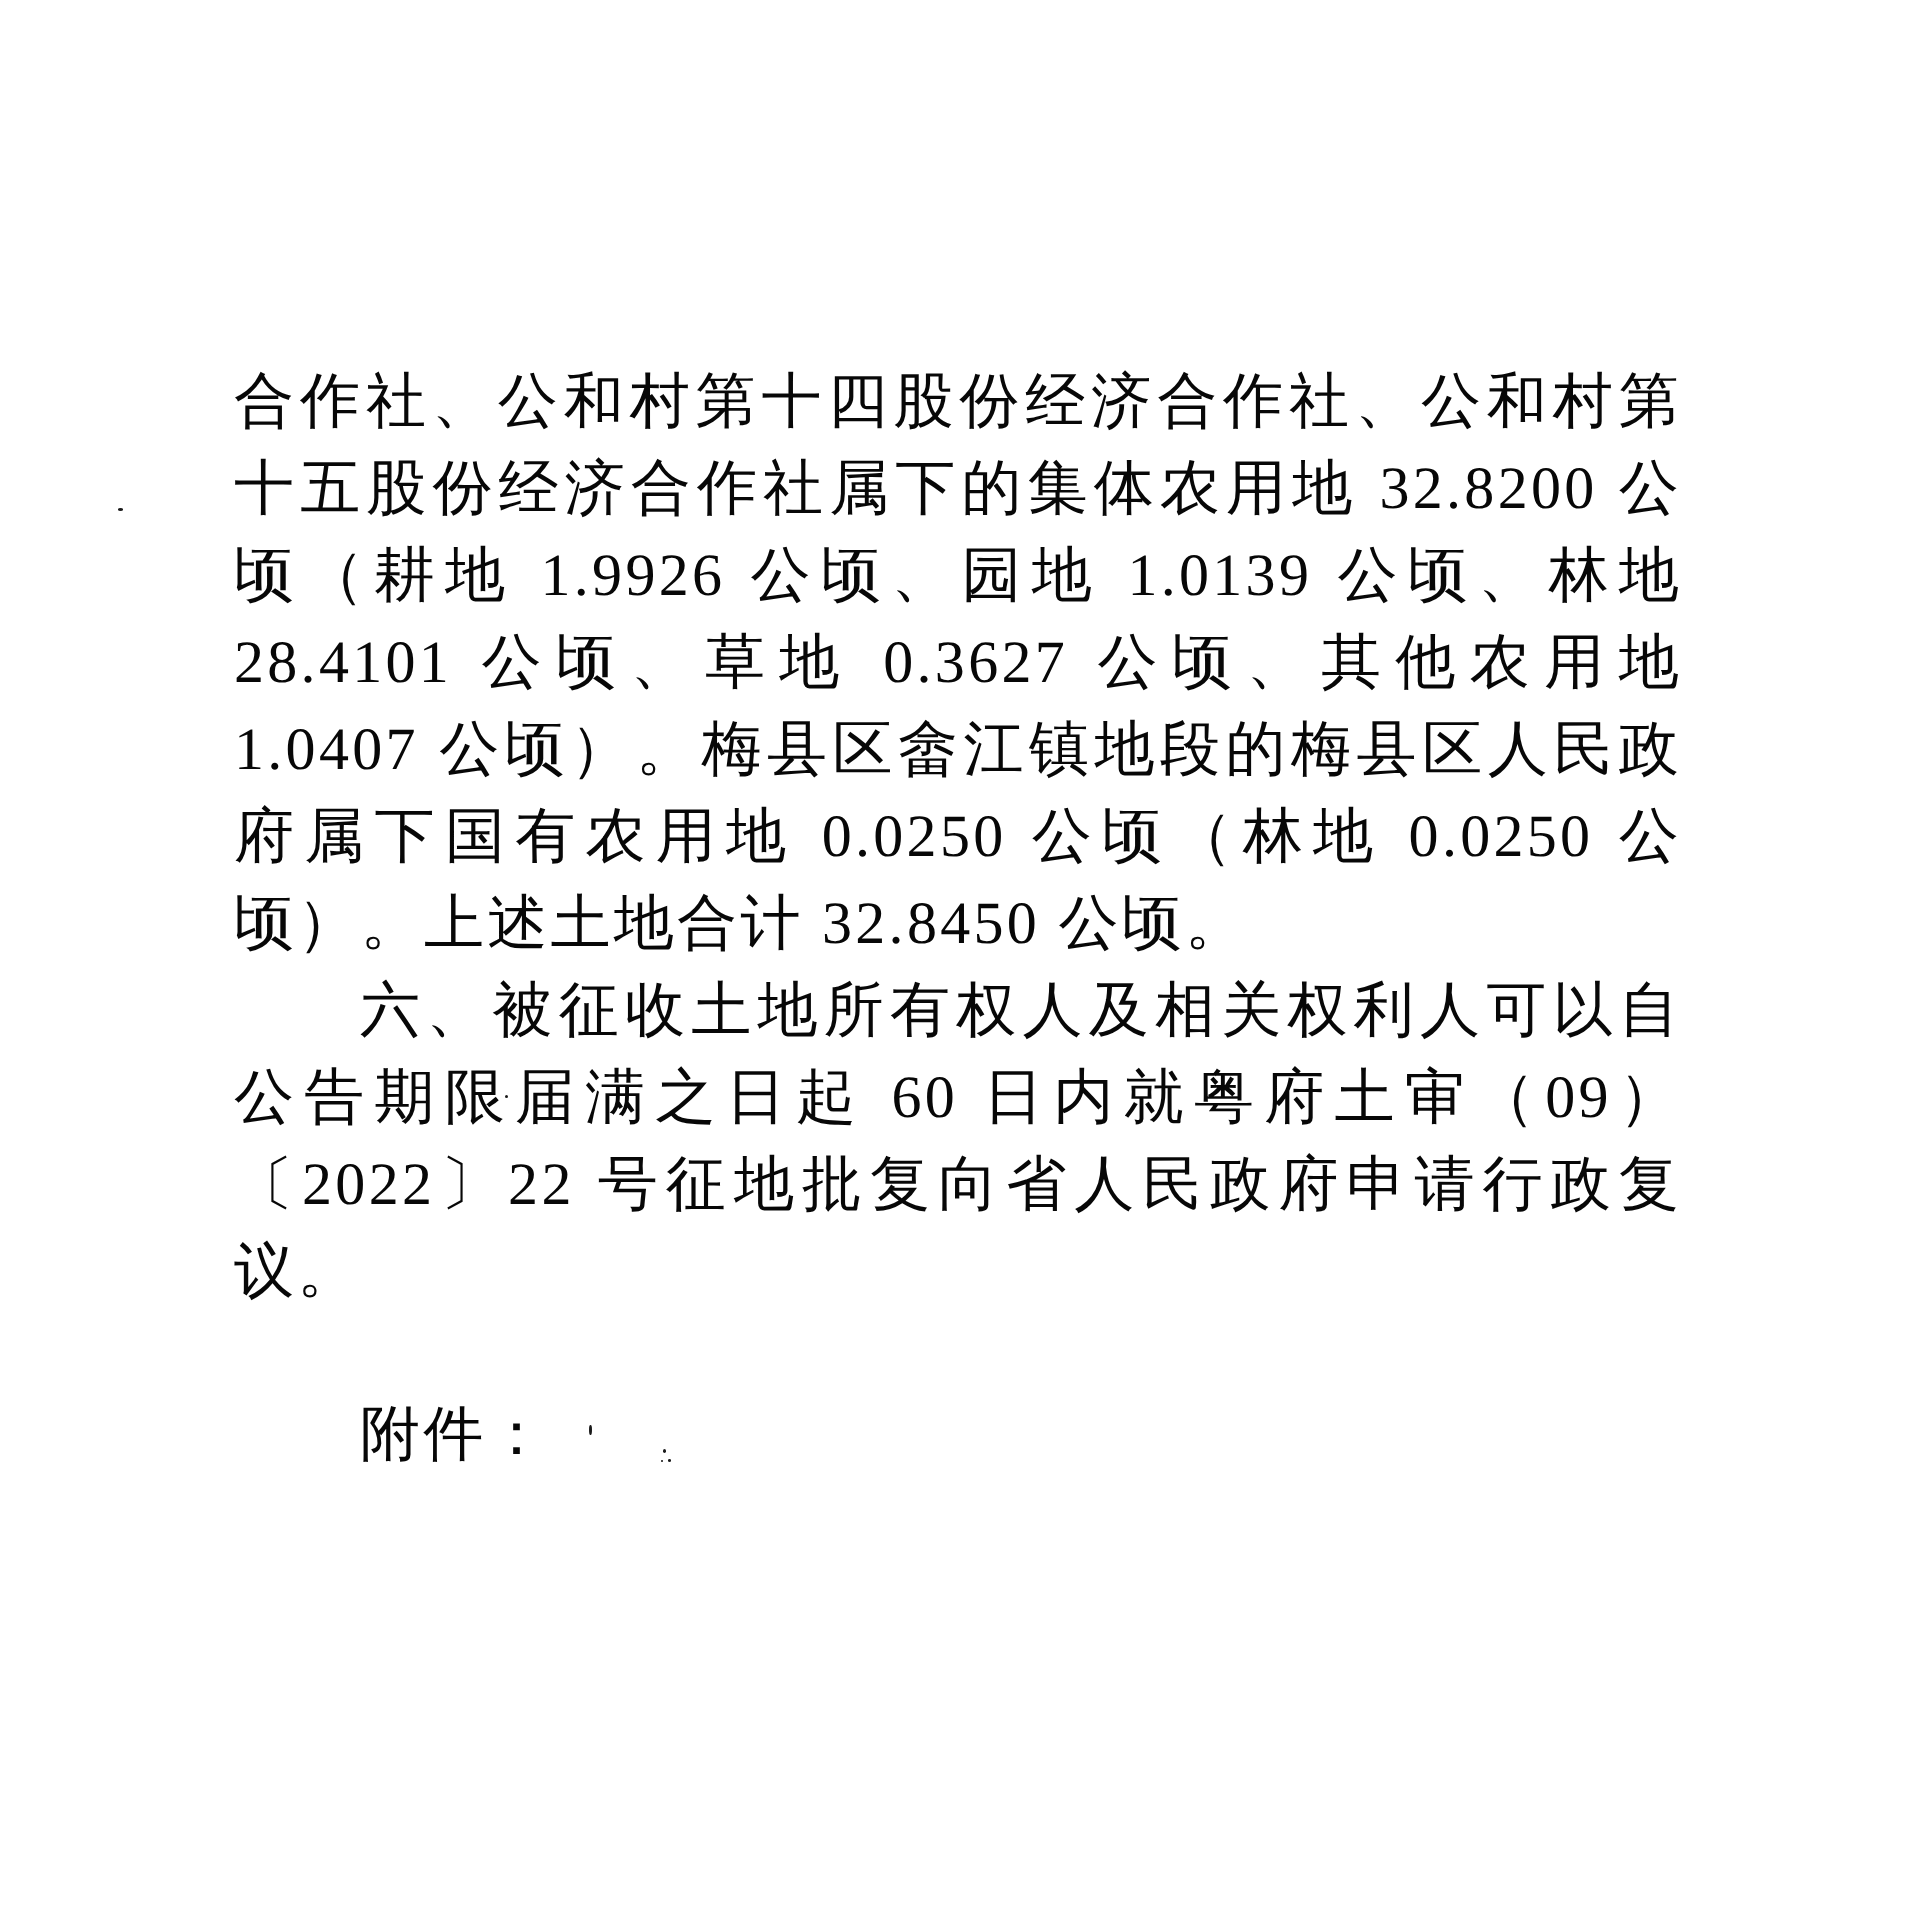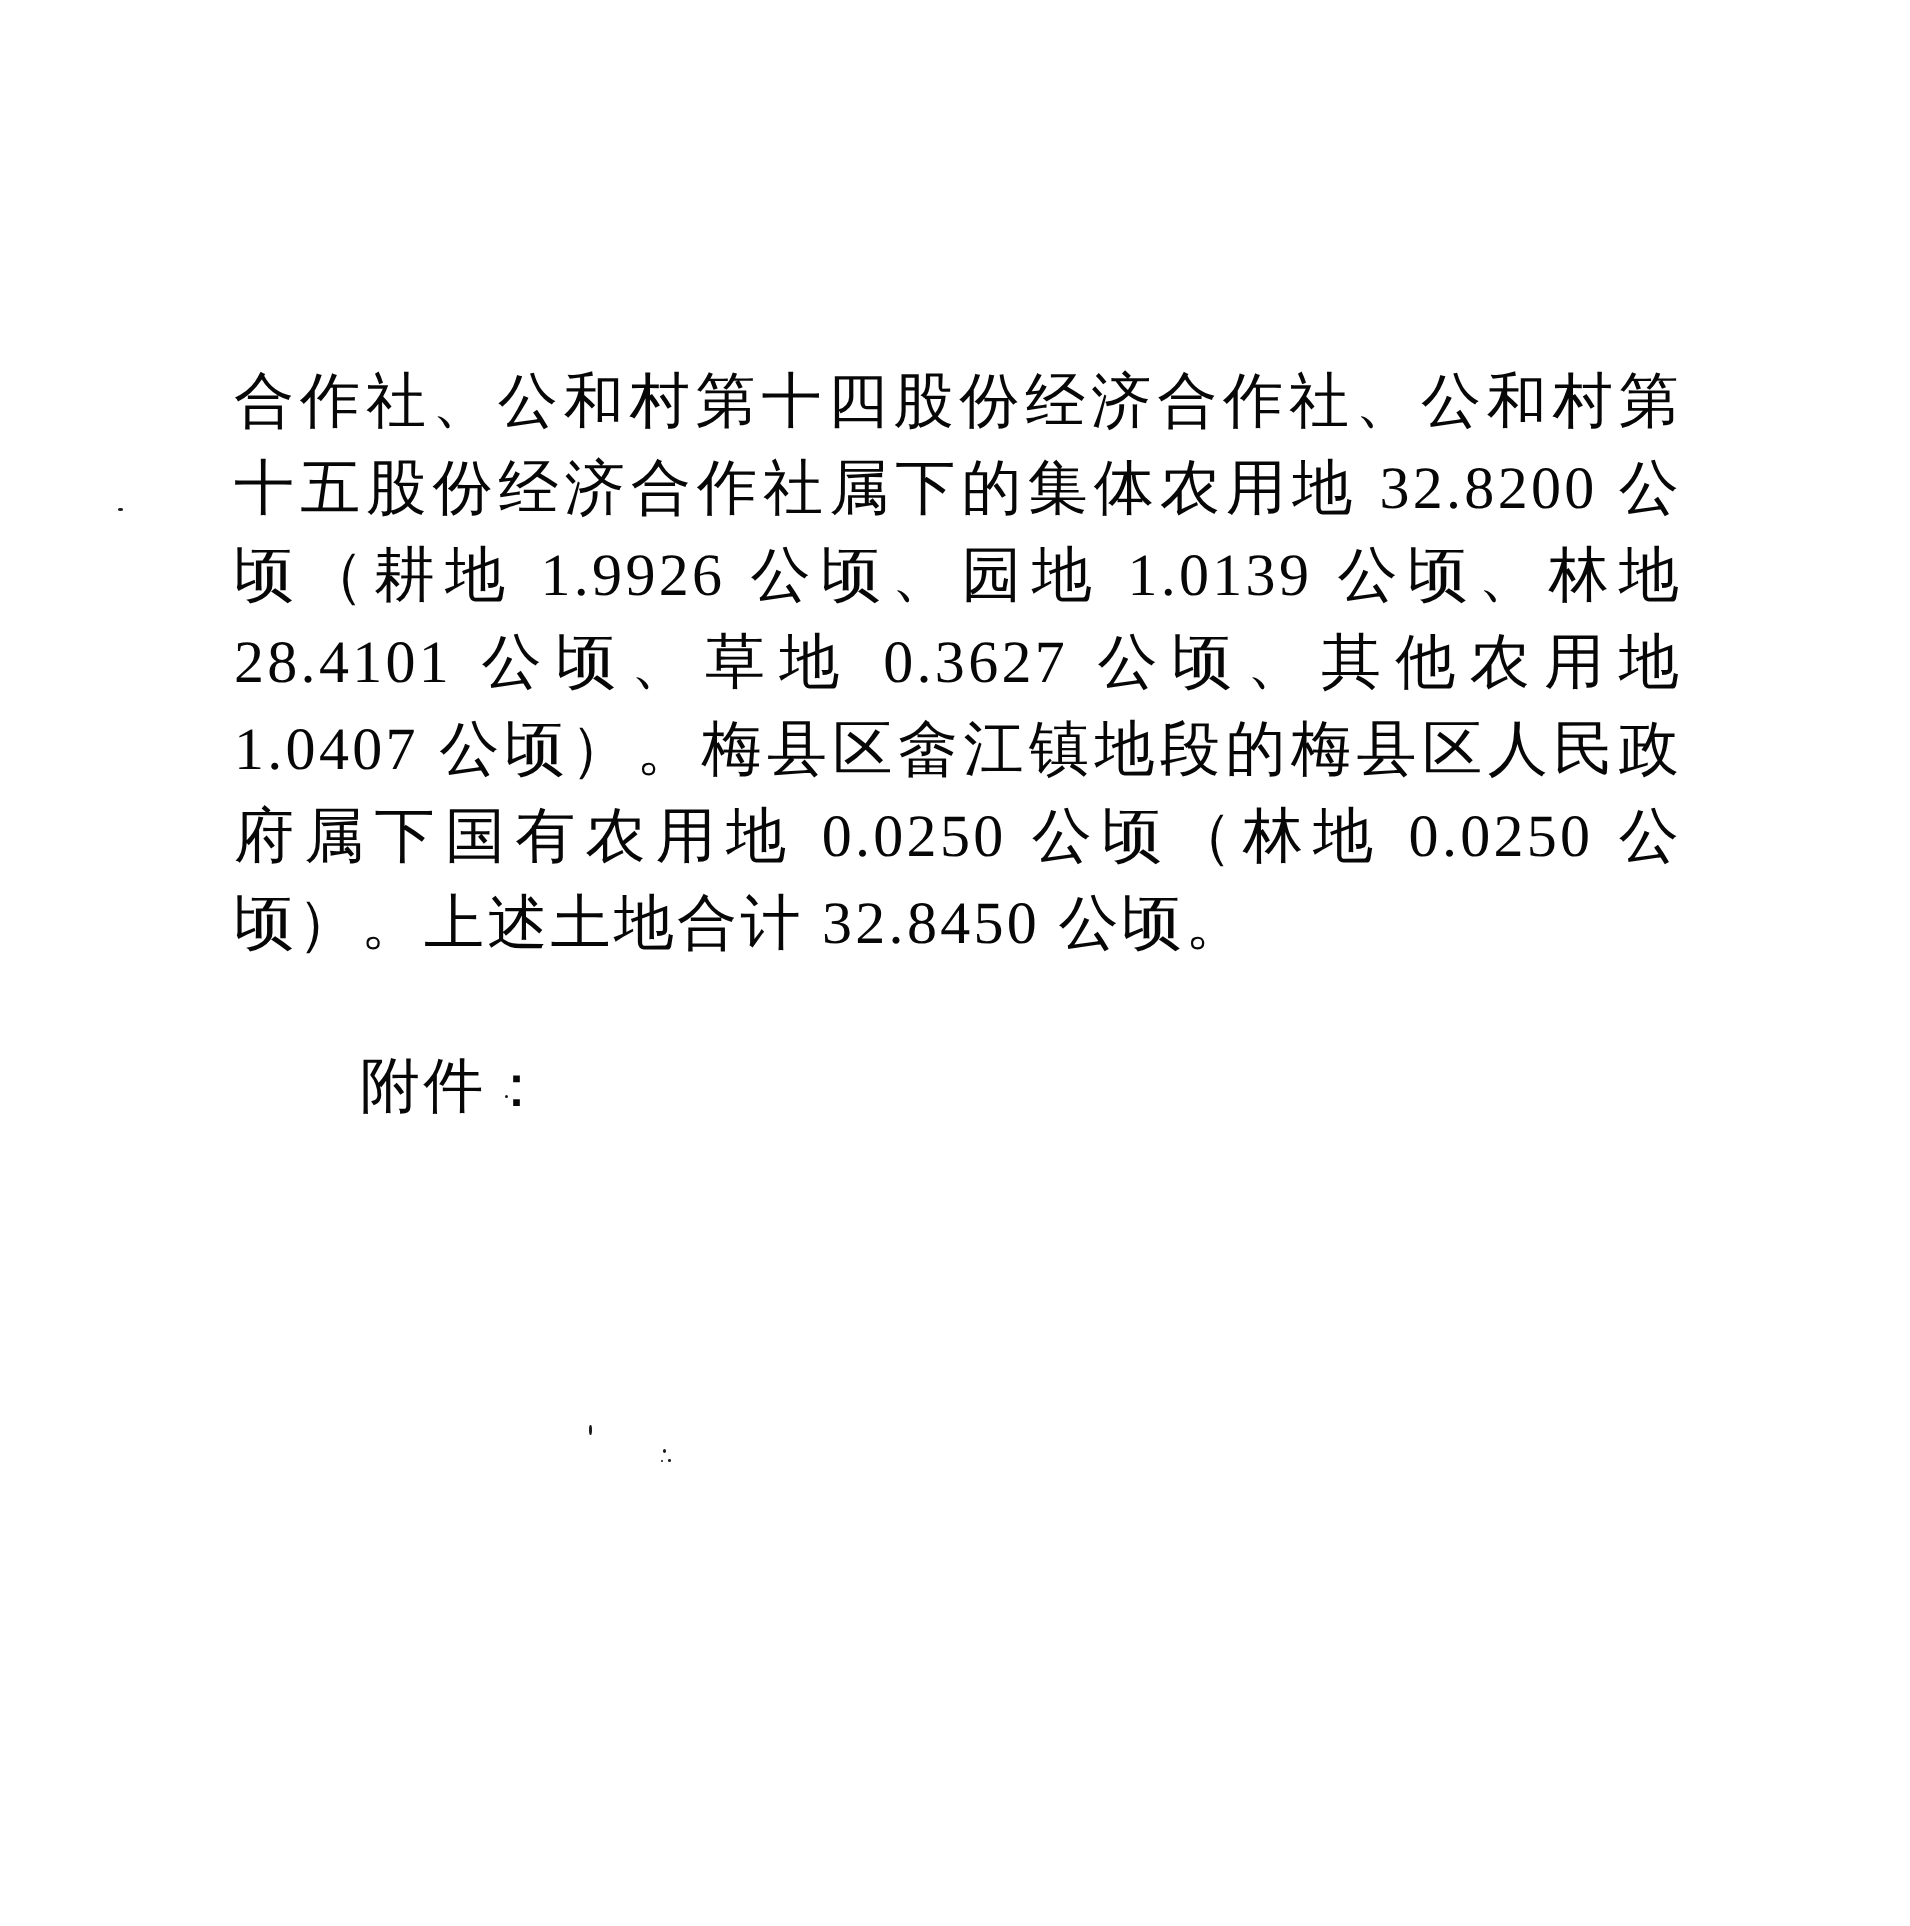--- a/index.html
+++ b/index.html
@@ -61,20 +61,21 @@
 <body>
 
 <div id="page">
 
   <div id="body-block">
 
     <p class="para">合作社、公和村第十四股份经济合作社、公和村第十五股份经济合作社属下的集体农用地 32.8200 公顷（耕地 1.9926 公顷、园地 1.0139 公顷、林地 28.4101 公顷、草地 0.3627 公顷、其他农用地 1.0407 公顷）。梅县区畲江镇地段的梅县区人民政府属下国有农用地 0.0250 公顷（林地 0.0250 公顷）。上述土地合计 32.8450 公顷。</p>
 
 
 
+    <p class="para indent">六、被征收土地所有权人及相关权利人可以自公告期限届满之日起 60 日内就粤府土审（09）〔2022〕22 号征地批复向省人民政府申请行政复议。</p>
 
 
 
     <div class="gap-lg"></div>
 
     <p class="para indent">附件：</p>
 
   </div>
 
   <div id="speck-layer">

